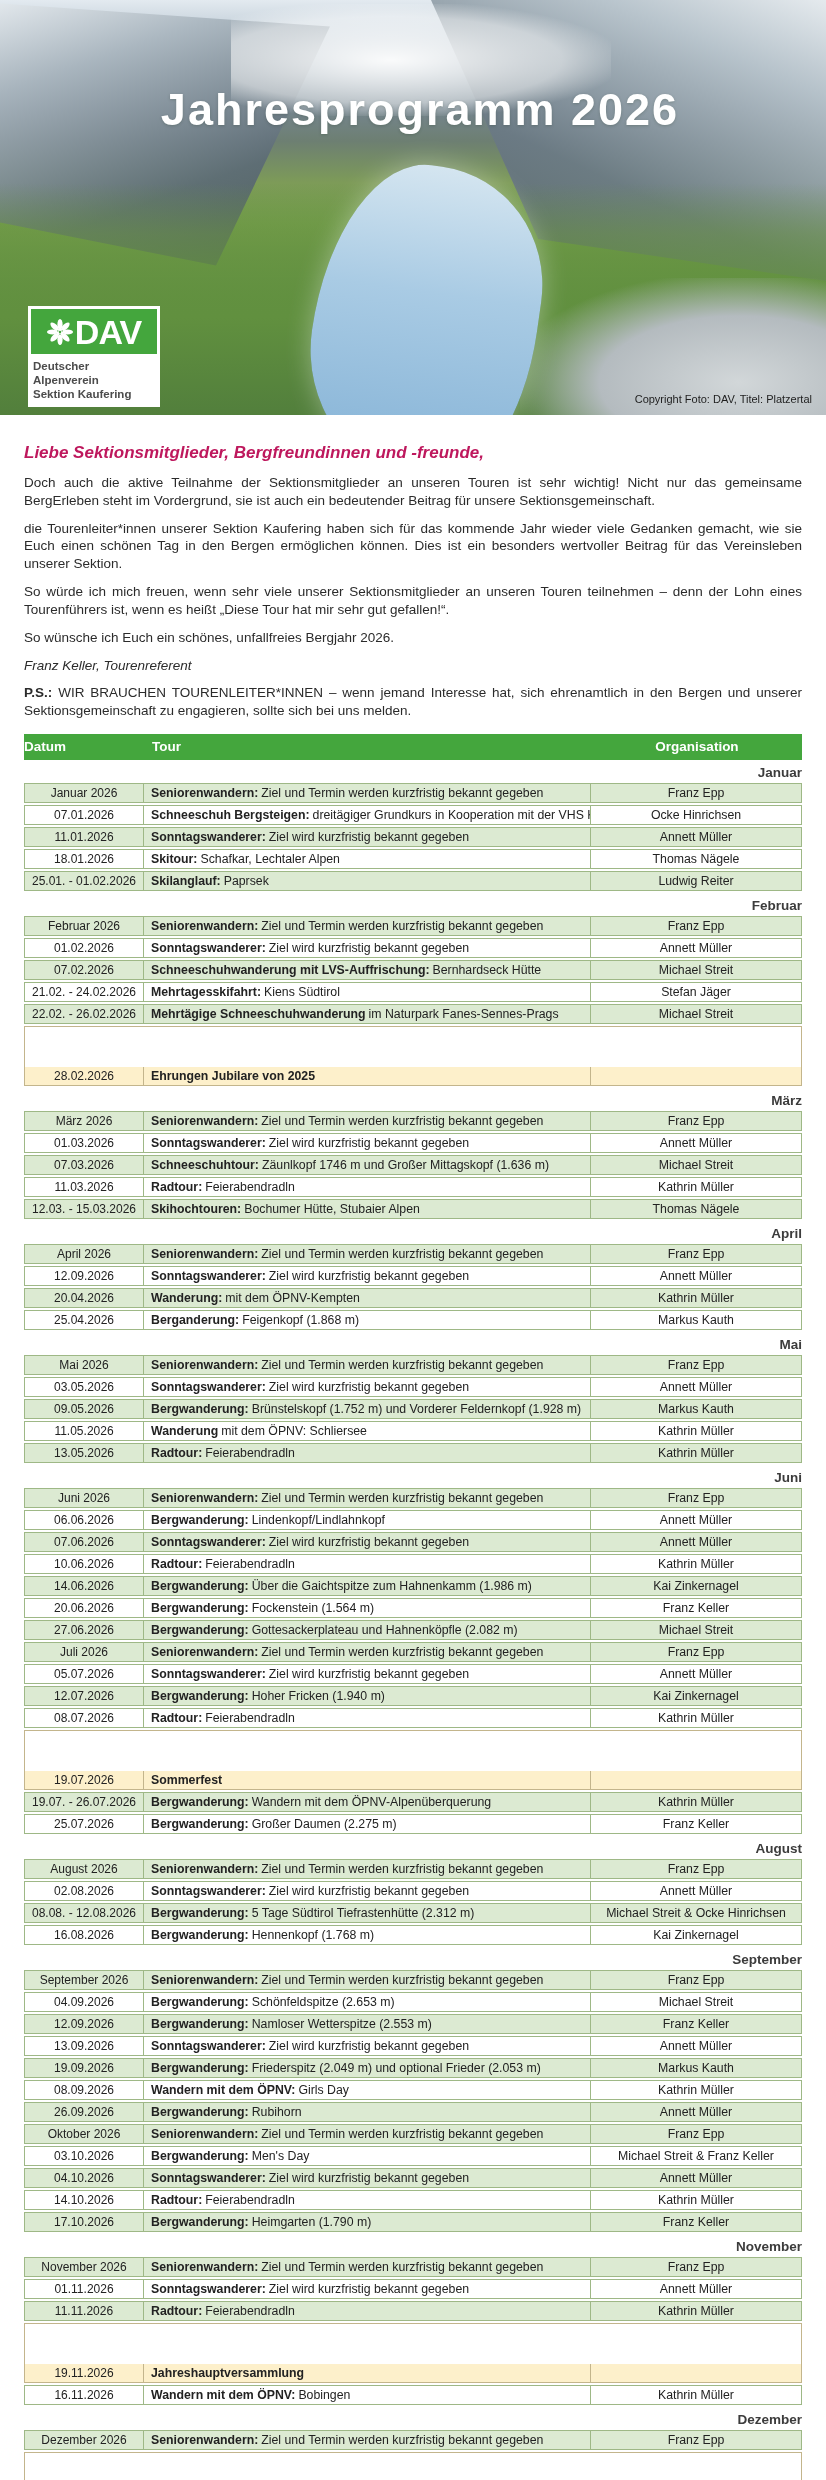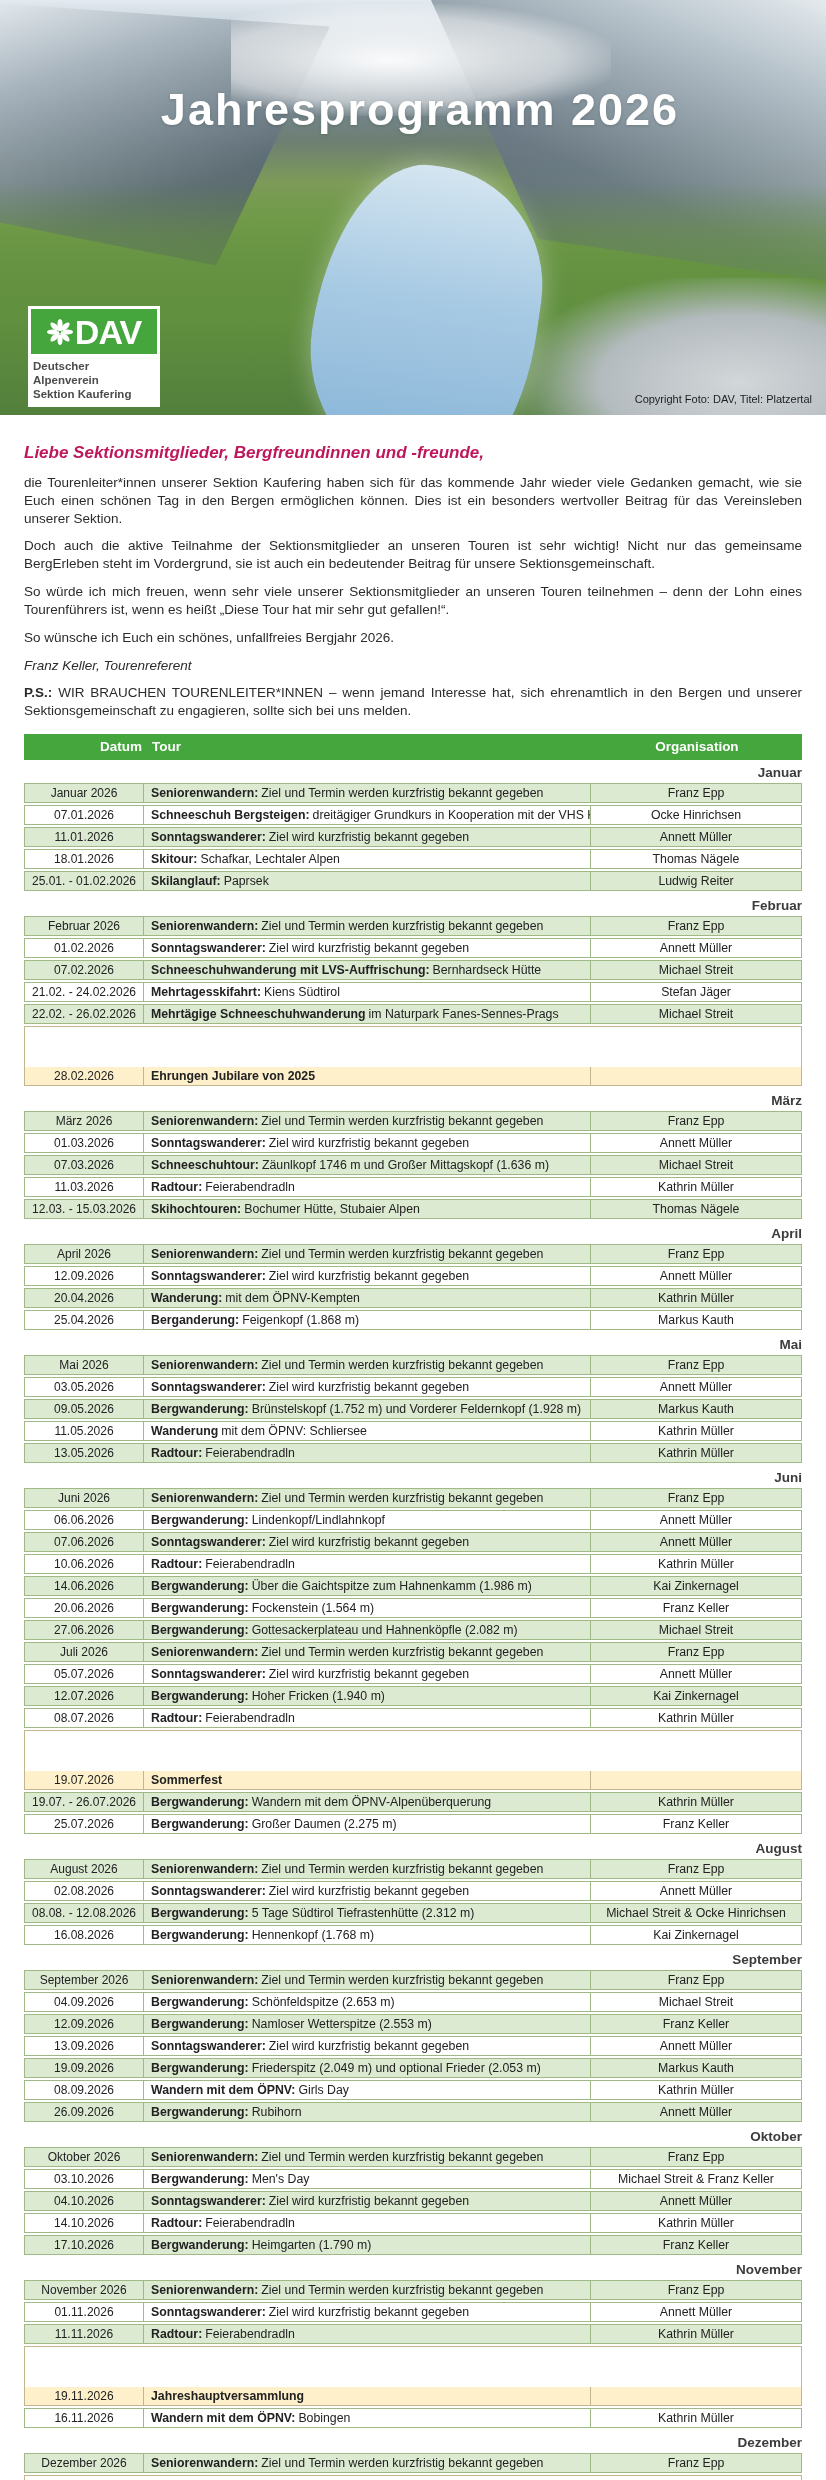--- a/index.html
+++ b/index.html
@@ -44,21 +44,21 @@
   .intro{padding:28px 24px 0;}
   .greeting{color:#be185d;font-weight:bold;font-style:italic;font-size:17px;margin:0 0 11px;}
   .intro p{margin:0 0 10px;font-size:13.5px;line-height:1.32;text-align:justify;color:#2b2b2b;}
   .signature{font-style:italic;}
   .ps-label{font-weight:bold;}
 
   
   .tour-table{margin:14px 24px 0;}
   .tt-head{display:flex;background:#44a63d;color:#fff;font-weight:bold;font-size:13.5px;
     height:26px;align-items:center;}
-  .tt-head .h-date{width:118px;text-align:right;}
+  .tt-head .h-date{width:118px;text-align:left;}
   .tt-head .h-tour{flex:1;padding-left:10px;}
   .tt-head .h-org{width:210px;text-align:center;}
   .month-label{font-weight:bold;color:#3c3c3c;font-size:13.5px;padding:5px 0 3px 38px;text-align:right;}
   .t-row{display:flex;border:1px solid #9eb886;margin-bottom:2px;}
   .t-row .cell{min-height:16px;display:flex;align-items:center;font-size:12.3px;color:#222;}
   .t-row .c-date{width:118px;justify-content:center;text-align:center;font-size:12px;}
   .t-row .c-tour{flex:1;padding:1px 7px;border-left:1px solid #9eb886;border-right:1px solid #9eb886;
     white-space:nowrap;overflow:hidden;}
   .t-row .c-org{width:210px;justify-content:center;text-align:center;}
   .t-row.green .cell{background:#dcead2;}
@@ -116,22 +116,22 @@
         <div>Sektion Kaufering</div>
       </div>
     </div>
 
     <div class="hero-copyright">Copyright Foto: DAV, Titel: Platzertal</div>
   </div>
 
   <div class="intro">
     <div class="greeting">Liebe Sektionsmitglieder, Bergfreundinnen und -freunde,</div>
     <div id="intro-paragraphs">
+        <p>Doch auch die aktive Teilnahme der Sektionsmitglieder an unseren Touren ist sehr wichtig! Nicht nur das gemeinsame BergErleben steht im Vordergrund, sie ist auch ein bedeutender Beitrag für unsere Sektionsgemeinschaft.</p>
         <p>die Tourenleiter*innen unserer Sektion Kaufering haben sich für das kommende Jahr wieder viele Gedanken gemacht, wie sie Euch einen schönen Tag in den Bergen ermöglichen können. Dies ist ein besonders wertvoller Beitrag für das Vereinsleben unserer Sektion.</p>
-        <p>Doch auch die aktive Teilnahme der Sektionsmitglieder an unseren Touren ist sehr wichtig! Nicht nur das gemeinsame BergErleben steht im Vordergrund, sie ist auch ein bedeutender Beitrag für unsere Sektionsgemeinschaft.</p>
         <p>So würde ich mich freuen, wenn sehr viele unserer Sektionsmitglieder an unseren Touren teilnehmen – denn der Lohn eines Tourenführers ist, wenn es heißt „Diese Tour hat mir sehr gut gefallen!“.</p>
         <p>So wünsche ich Euch ein schönes, unfallfreies Bergjahr 2026.</p>
       </div>
     <p class="signature">Franz Keller, Tourenreferent</p>
     <p><span class="ps-label">P.S.:</span><span> WIR BRAUCHEN TOURENLEITER*INNEN – wenn jemand Interesse hat, sich ehrenamtlich in den Bergen und unserer Sektionsgemeinschaft zu engagieren, sollte sich bei uns melden.</span></p>
   </div>
 
   <div class="tour-table">
     <div class="tt-head">
       <div class="h-date">Datum</div>
@@ -394,21 +394,20 @@
         <div class="t-row white">
           <div class="cell c-date">08.09.2026</div>
           <div class="cell c-tour"><b>Wandern mit dem ÖPNV:</b>Girls Day</div>
           <div class="cell c-org">Kathrin Müller</div>
         </div>
         <div class="t-row green">
           <div class="cell c-date">26.09.2026</div>
           <div class="cell c-tour"><b>Bergwanderung:</b>Rubihorn</div>
           <div class="cell c-org">Annett Müller</div>
         </div>
-        <div class="month-label">Oktober</div>
         <div class="t-row green">
           <div class="cell c-date">Oktober 2026</div>
           <div class="cell c-tour"><b>Seniorenwandern:</b>Ziel und Termin werden kurzfristig bekannt gegeben</div>
           <div class="cell c-org">Franz Epp</div>
         </div>
         <div class="t-row white">
           <div class="cell c-date">03.10.2026</div>
           <div class="cell c-tour"><b>Bergwanderung:</b>Men's Day</div>
           <div class="cell c-org">Michael Streit &amp; Franz Keller</div>
         </div>

